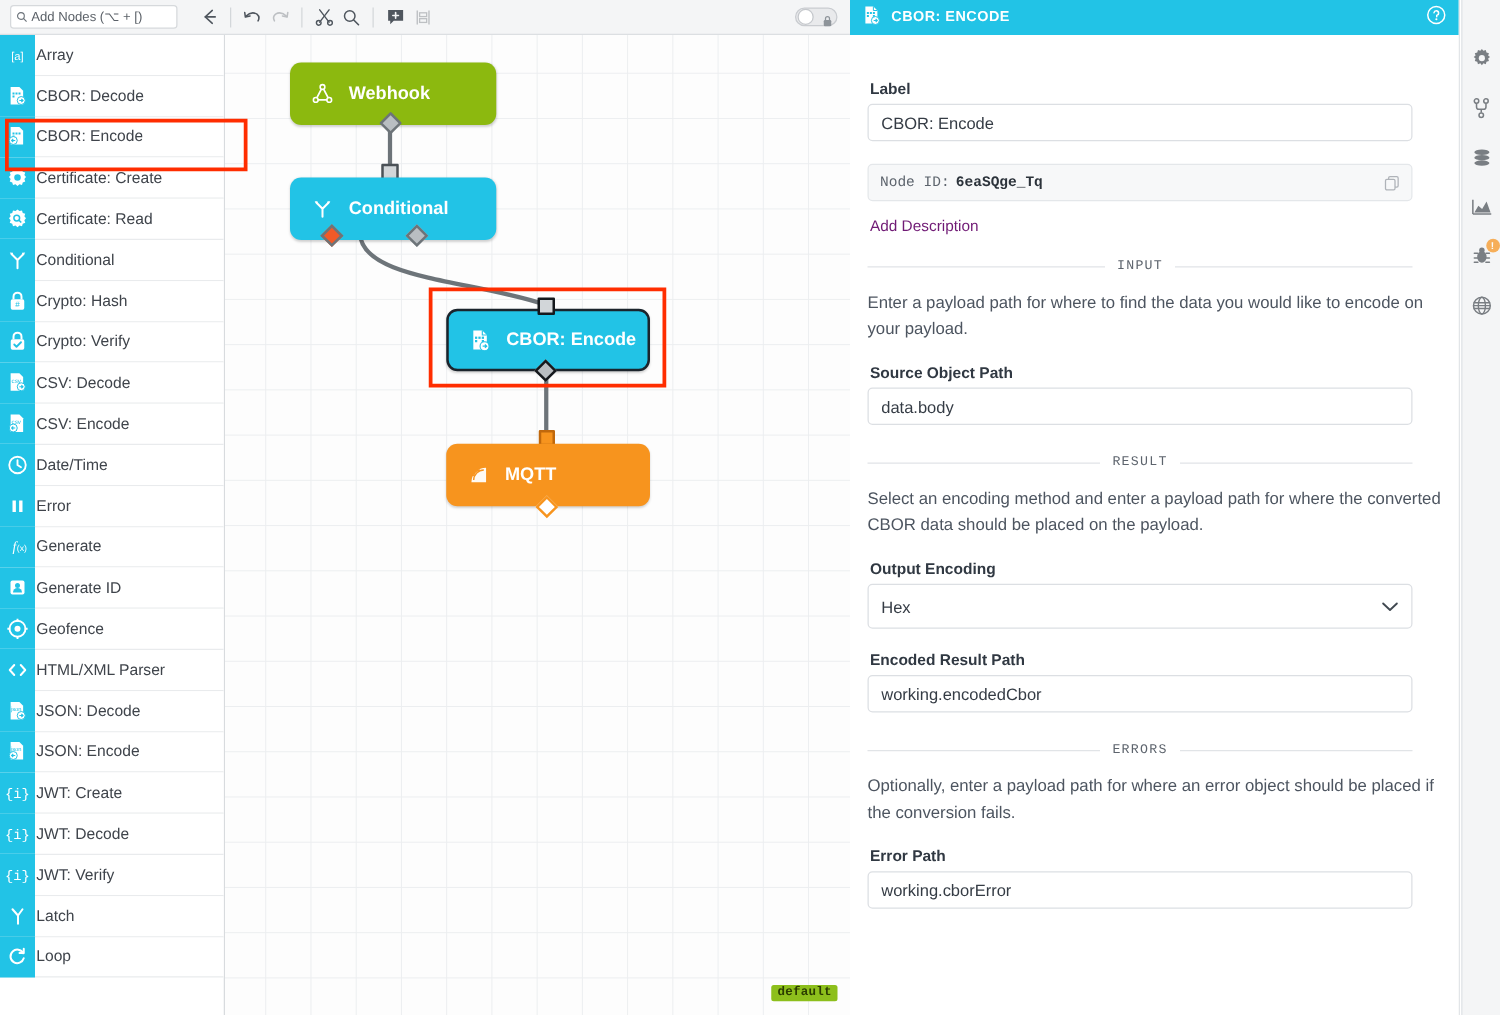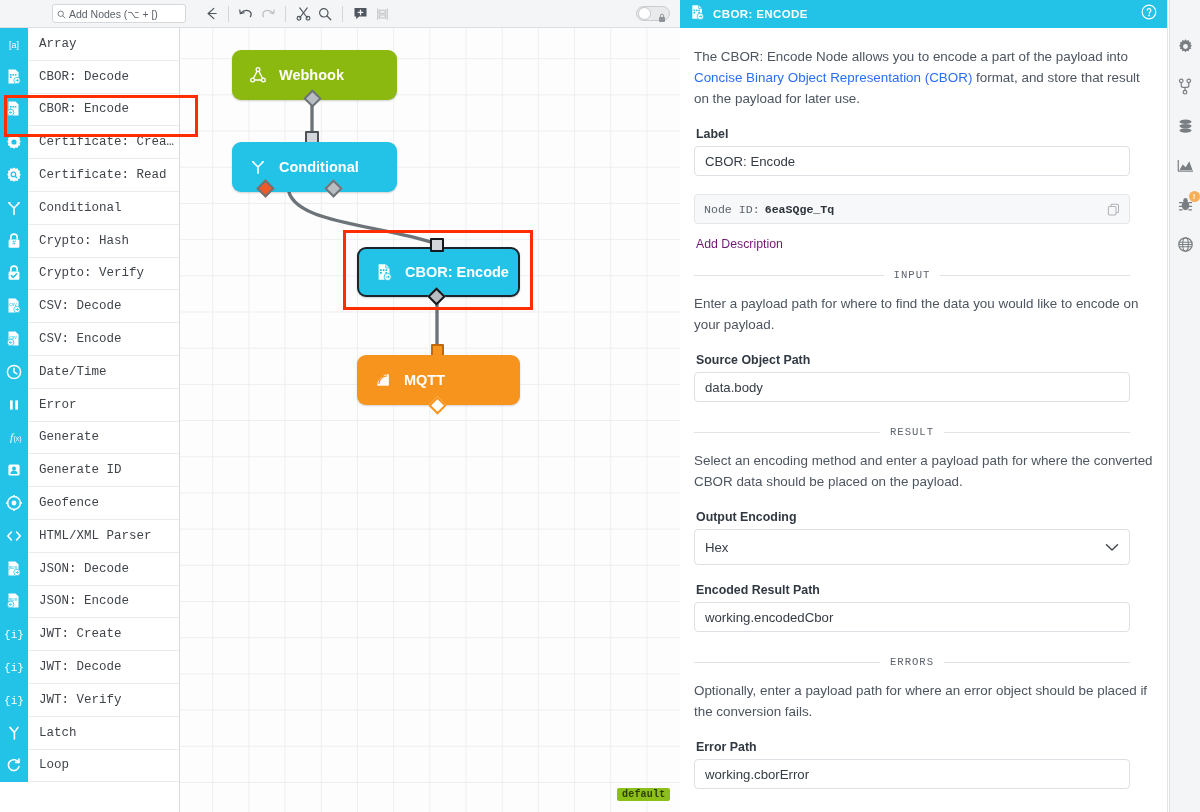--- a/index.html
+++ b/index.html
@@ -11,21 +11,21 @@
     font-family: "Liberation Sans", sans-serif;
     background: #ffffff;
     color: #3b4252;
   }
   #app { position: relative; width: 1200px; height: 812px; }
 
   
   .toolbar {
     position: absolute; left: 0; top: 0; width: 680px; height: 28px;
     background: #f4f5f6; border-bottom: 1px solid #dcdfe2;
-    display: flex; align-items: center; gap: 0; padding-left: 44px;
+    display: flex; align-items: center; gap: 0;
   }
   .search-wrap {
     margin-left: 8px; width: 134px; height: 19px;
     background: #fff; border: 1px solid #d6d9dc; border-radius: 3px;
     display: flex; align-items: center; padding: 0 4px;
   }
   .search-wrap svg { flex: none; }
   .search-input {
     border: 0; outline: 0; background: transparent;
     font-family: "Liberation Sans", sans-serif; font-size: 10.5px;
@@ -59,22 +59,22 @@
   }
   .pal-item {
     height: 32.8px; display: flex; align-items: center;
     border-bottom: 1px solid #e9ebed; cursor: pointer; background: #fff;
   }
   .pal-ico {
     width: 28px; height: 32.8px; flex: none; background: #22c3e6;
     display: flex; align-items: center; justify-content: center; color: #fff;
   }
   .pal-label {
-    font-size: 12.5px; color: #3f444b; padding-left: 11px;
-    white-space: nowrap; overflow: hidden; text-overflow: ellipsis; font-family: Liberation Mono, monospace;
+    font-size: 12.5px; color: #3f444b; padding-left: 1px;
+    white-space: nowrap; overflow: hidden; text-overflow: ellipsis;
   }
 
   
   .canvas {
     position: absolute; left: 180px; top: 28px; width: 500px; height: 784px;
     background-color: #fdfdfd;
     background-image:
       linear-gradient(to right, #eceef0 1px, transparent 1px),
       linear-gradient(to bottom, #eceef0 1px, transparent 1px);
     background-size: 36.2px 36.2px;
@@ -588,21 +588,20 @@
         <svg width="16" height="16" viewBox="0 0 16 16">
           <circle cx="8" cy="8" r="6.8" fill="none" stroke="#fff" stroke-width="1.2"></circle>
           <path d="M6.2 6.2 a1.85 1.85 0 1 1 2.2 2.1 v1" fill="none" stroke="#fff" stroke-width="1.2" stroke-linecap="round"></path>
           <circle cx="8.1" cy="11.4" r=".85" fill="#fff"></circle>
         </svg>
       </span>
     </div>
 
     <div class="insp-body">
 
-      <p class="para"><span>The CBOR: Encode Node allows you to encode a part of the payload into </span><a class="lnk">Concise Binary Object Representation (CBOR)</a><span> format, and store that result on the payload for later use.</span></p>
 
       <div class="fld-label">Label</div>
       <input class="txtfield" value="CBOR: Encode" style="">
 
       <div class="nodeid">
         <span>Node ID:</span>
         <b>6eaSQge_Tq</b>
         <span class="copy-btn">
           <svg width="13" height="13" viewBox="0 0 14 14">
             <rect x="4.2" y="1.4" width="8.2" height="9" rx="1.2" fill="none" stroke="#69707a" stroke-width="1.1"></rect>

